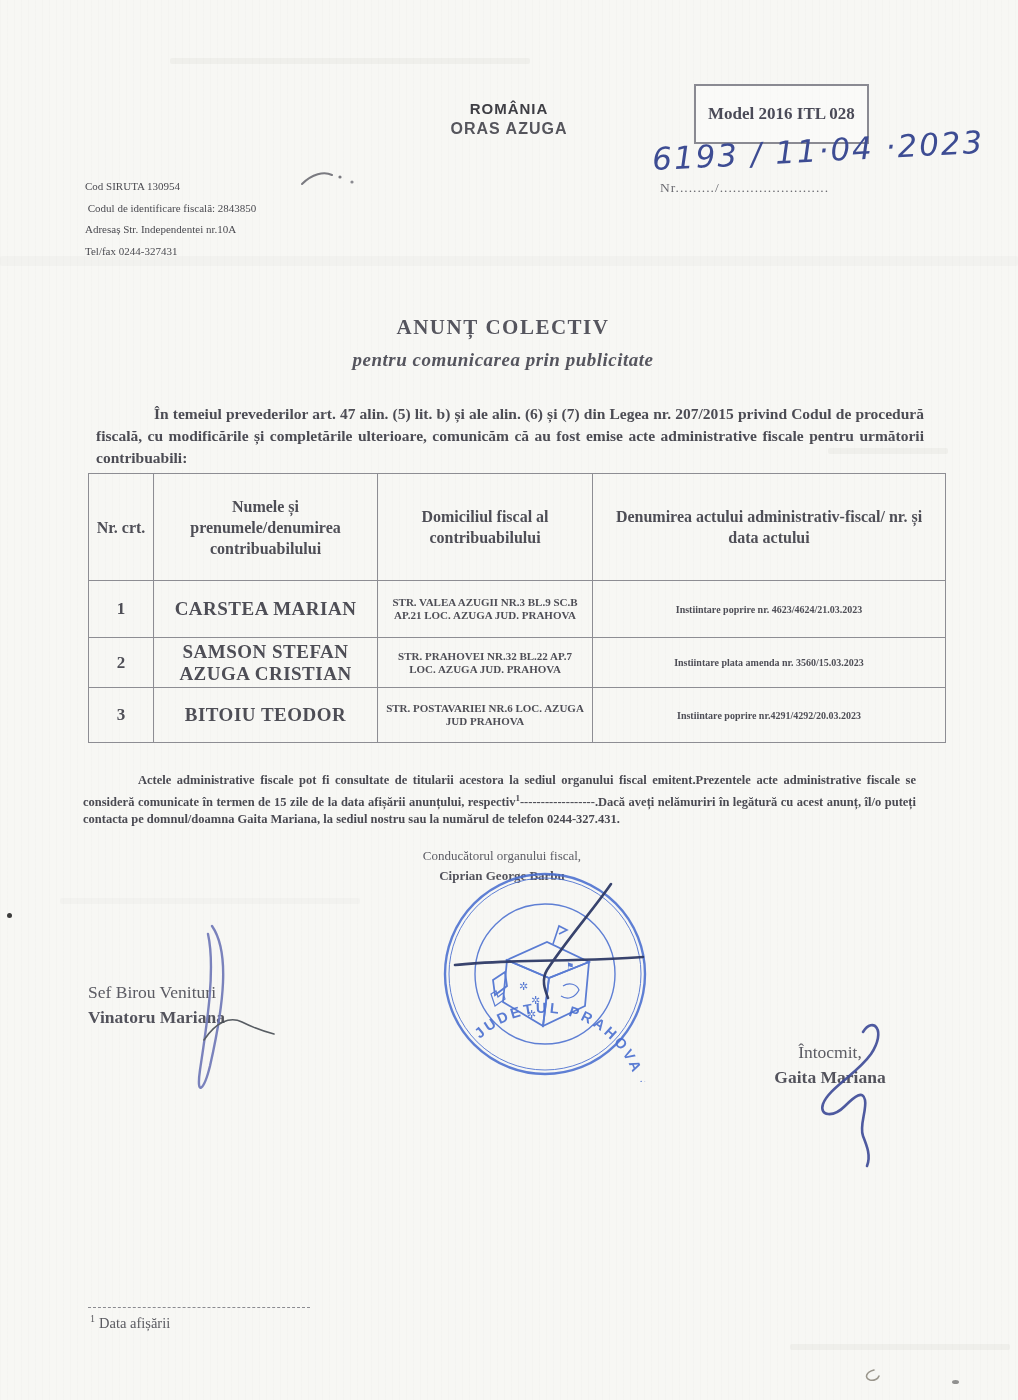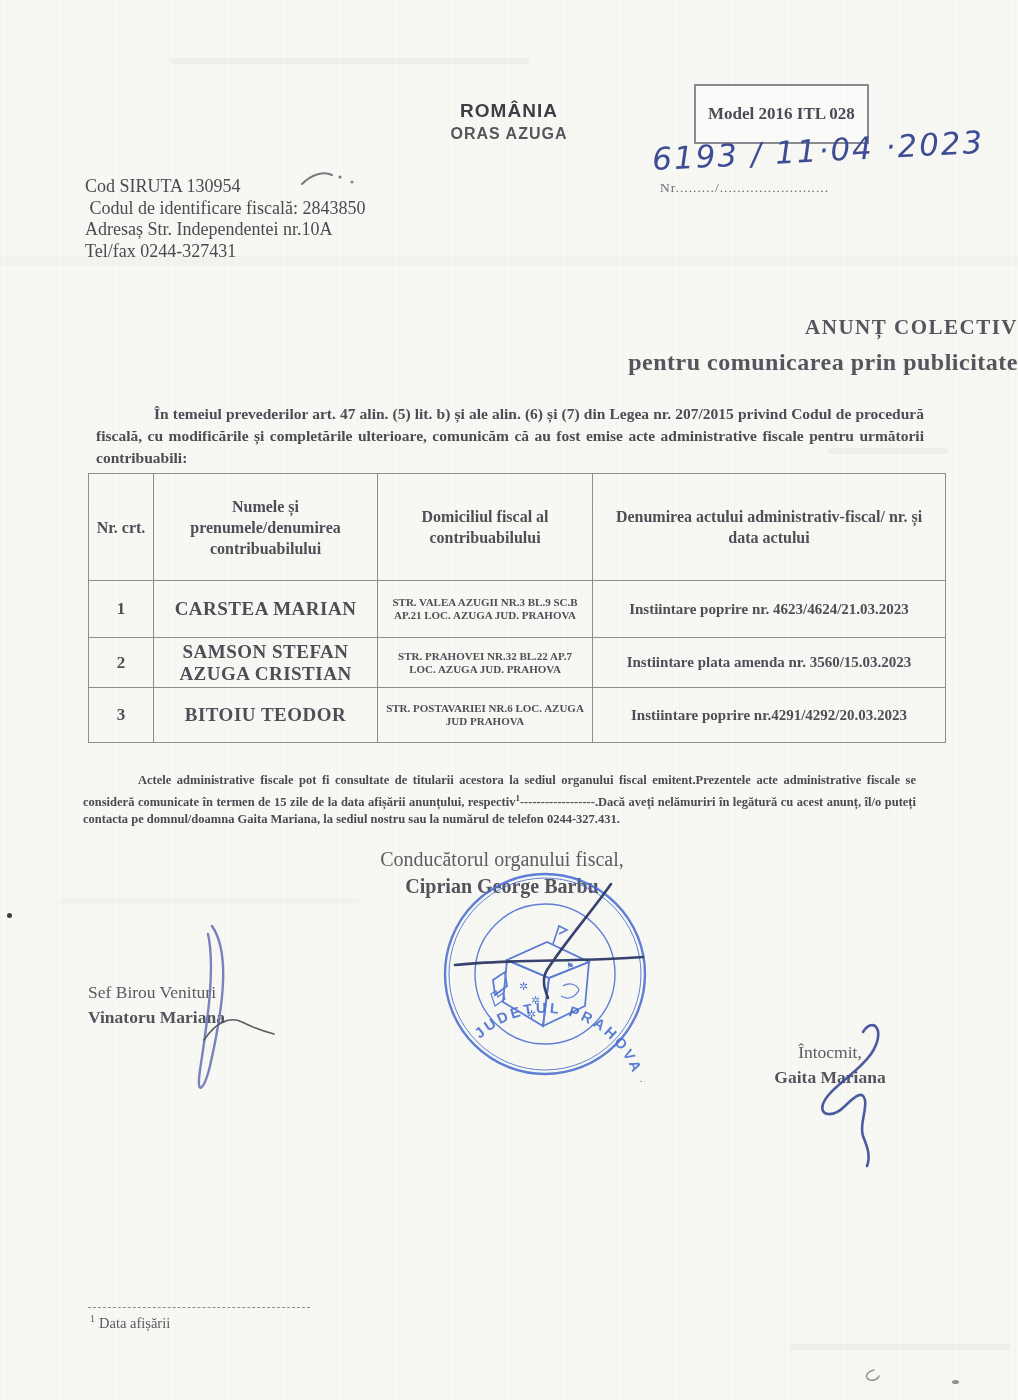--- a/index.html
+++ b/index.html
@@ -9,64 +9,64 @@
       repeating-linear-gradient(90deg, rgba(0,0,0,0.013) 0 1px, transparent 1px 7px),
       #f7f7f4;
     overflow:hidden;
     font-family:"Liberation Serif", serif;
     color:#4a4a50;
   }
   .abs{position:absolute;}
   .streak{position:absolute;background:rgba(90,90,88,0.05);border-radius:2px;}
   
   .country-block{left:0;right:0;top:100;text-align:center;top:100px;}
-  .country{font-family:"Liberation Sans",sans-serif;font-weight:bold;font-size:19px;letter-spacing:1px;color:#3e3e44;}
+  .country{font-family:"Liberation Sans",sans-serif;font-weight:bold;font-size:15px;letter-spacing:1px;color:#3e3e44;}
   .city{font-family:"Liberation Sans",sans-serif;font-weight:bold;font-size:16px;letter-spacing:1px;color:#55555c;margin-top:3px;}
   .model-box{
     left:694px;top:84px;border:2px solid #8a8a92;padding:18px 12px;
     font-weight:bold;font-size:17px;color:#4b4b58;background:rgba(255,255,255,0.4);
   }
   .handwriting{
     left:652px;top:133px;width:310px;
     font-family:"DejaVu Sans",sans-serif;font-style:italic;font-size:31px;
     color:#3d4c93;transform:rotate(-3deg);letter-spacing:2px;white-space:nowrap;
   }
   .nr-line{left:660px;top:180px;font-size:13.5px;color:#6a6a70;letter-spacing:1px;}
-  .issuer{left:85px;top:176px;font-size:18px;line-height:21.5px;color:#4a4a50;}
+  .issuer{left:85px;top:176px;font-size:11px;line-height:21.5px;color:#4a4a50;}
   .issuer div{white-space:pre;}
   
-  .title-block{left:0;right:0;top:315px;text-align:right;}
+  .title-block{left:0;right:12px;top:315px;text-align:center;}
   .doc-title{font-size:21px;font-weight:bold;letter-spacing:1.5px;color:#55555e;}
-  .doc-subtitle{font-size:24px;font-weight:bold;letter-spacing:0.5px;color:#55555e;margin-top:9px;}
+  .doc-subtitle{font-size:19px;font-weight:bold;letter-spacing:0.5px;color:#55555e;margin-top:9px;font-style:italic;}
   
   .intro{
     left:96px;top:403px;width:828px;text-align:justify;text-indent:58px;
     font-weight:bold;font-size:15.5px;line-height:22px;color:#4c4c54;
   }
   
   table.main{
     position:absolute;left:88px;top:473px;width:857px;border-collapse:collapse;table-layout:fixed;
   }
   table.main td,table.main th{
     border:1.4px solid #8d8d93;text-align:center;vertical-align:middle;
     color:#4e4e56;padding:2px 6px;
   }
   th.h{font-size:16px;font-weight:bold;line-height:21px;}
   td.nr{font-size:17px;font-weight:bold;}
   td.name{font-size:19px;font-weight:bold;letter-spacing:0.5px;}
   td.addr{font-size:11px;font-weight:bold;line-height:13px;}
-  td.act{font-size:15px;font-weight:bold;}
+  td.act{font-size:10px;font-weight:bold;}
   
   .legal{
     left:83px;top:772px;width:833px;text-align:justify;text-indent:55px;
     font-weight:bold;font-size:12.5px;line-height:17.5px;color:#4a4a52;
   }
   .legal sup{font-size:9px;}
   
-  .conducator{left:0;right:14px;top:848px;text-align:center;font-size:20px;color:#5c5c64;}
+  .conducator{left:0;right:14px;top:848px;text-align:center;font-size:13px;color:#5c5c64;}
   .conducator .name{font-weight:bold;margin-top:4px;color:#53535c;}
   .sef{left:88px;top:982px;font-size:17.5px;color:#5c5c64;}
   .sef .name{font-weight:bold;margin-top:4px;color:#53535c;}
   .intocmit{left:745px;top:1042px;width:170px;text-align:center;font-size:17.5px;color:#5c5c64;}
   .intocmit .name{font-weight:bold;margin-top:4px;color:#53535c;white-space:nowrap;}
   
   .foot-line{left:88px;top:1307px;width:222px;border-top:1.6px dashed #8b8b90;height:0;}
   .footnote{left:90px;top:1313px;font-size:14.5px;color:#5a5a60;}
   .footnote sup{font-size:10px;margin-right:4px;}
   .speck{position:absolute;background:#3c3c3c;border-radius:50%;}

